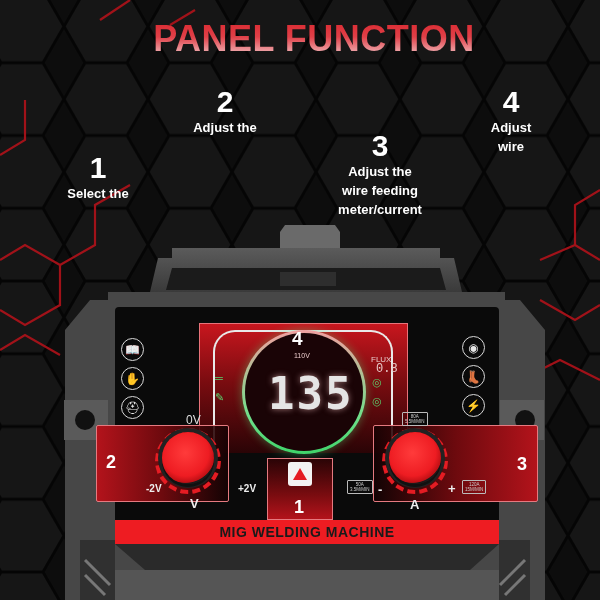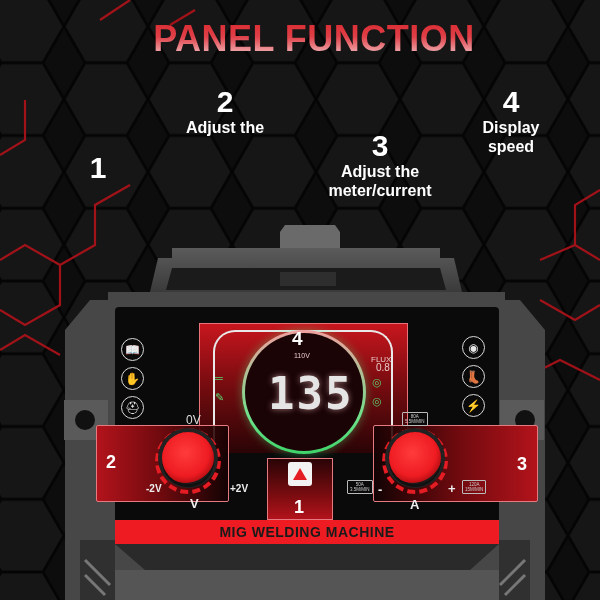--- a/index.html
+++ b/index.html
@@ -7,21 +7,21 @@
   body { font-family: "Liberation Sans", sans-serif; position: relative; }
   .bg { position: absolute; inset: 0; width: 600px; height: 600px; }
   .title {
     position: absolute; left: 0; top: 18px; width: 600px; text-align: center;
     font-size: 36px; font-weight: bold; letter-spacing: 0.5px;
     background: linear-gradient(180deg, #d9252c 0%, #e04048 45%, #f5d8da 100%);
     -webkit-background-clip: text; background-clip: text; color: transparent; margin-left: 14px;
   }
   .callout { position: absolute; text-align: center; color: #fff; font-weight: bold; }
   .callout .num { font-size: 30px; line-height: 32px; }
-  .callout .desc { font-size: 16px; line-height: 19px; }
+  .callout .desc { font-size: 13px; line-height: 19px; }
 
   .machine { position: absolute; left: 0; top: 0; width: 600px; height: 600px; }
   .panel {
     position: absolute; left: 115px; top: 307px; width: 384px; height: 230px;
     background: #0a0a0a; border-radius: 4px;
   }
   .icon-col { position: absolute; display: flex; flex-direction: column; gap: 6px; }
   .safety-icon {
     width: 23px; height: 23px; border: 1.5px solid #d8d8d8; border-radius: 50%;
     display: flex; align-items: center; justify-content: center; color: #e8e8e8; font-size: 12px;
@@ -111,34 +111,36 @@
     <path d="M100 20 L130 0"></path>
     <path d="M170 25 L195 10"></path>
     <path d="M520 380 L560 360 L600 380"></path>
   </g>
 </svg>
 
 <div class="title">PANEL FUNCTION</div>
 
 <div class="callout" style="left:58px; top:152px; width:80px;">
   <div class="num">1</div>
+  <div class="desc">Select the</div>
 </div>
 <div class="callout" style="left:180px; top:86px; width:90px;">
   <div class="num">2</div>
   <div class="desc">Adjust the</div>
 </div>
 <div class="callout" style="left:325px; top:130px; width:110px;">
   <div class="num">3</div>
   <div class="desc">Adjust the</div>
+  <div class="desc">wire feeding</div>
   <div class="desc">meter/current</div>
 </div>
 <div class="callout" style="left:475px; top:86px; width:72px;">
   <div class="num">4</div>
-  <div class="desc">Display</div>
-  <div class="desc">speed</div>
+  <div class="desc">Adjust</div>
+  <div class="desc">wire</div>
 </div>
 
 <svg class="machine" viewBox="0 0 600 600">
   <defs>
     <linearGradient id="gry" x1="0" y1="0" x2="0" y2="1">
       <stop offset="0" stop-color="#5b5b5b"></stop>
         <stop offset="1" stop-color="#3a3a3a"></stop>
     </linearGradient>
   </defs>
 
@@ -179,33 +181,33 @@
   <div class="safety-icon">⚡</div>
 </div>
 
 <div class="display-box"></div>
 <div class="display-inner"></div>
 <div class="ring"></div>
 <div class="knob-num" style="left:292px; top:328px; font-size:19px;">4</div>
 <div class="small-txt" style="left:294px; top:352px;">110V</div>
 <div class="seg-num">135</div>
 <div class="small-txt" style="left:371px; top:355px; font-size:8px;">FLUX</div>
-<div class="small-txt" style="left:376px; top:362px; font-size:10px;">0.8</div>
+<div class="small-txt" style="left:376px; top:362px; font-size:12px;font-family:Liberation Mono, monospace;">0.8</div>
 <div class="green-icon" style="left:215px; top:372px;">═</div>
 <div class="green-icon" style="left:215px; top:391px;">✎</div>
 <div class="green-icon" style="left:372px; top:376px;">◎</div>
 <div class="green-icon" style="left:372px; top:395px;">◎</div>
 
 <div class="knob-box" style="left:96px; top:425px; width:133px;"></div>
 <div class="knob-num" style="left:106px; top:452px;">2</div>
 <div class="small-txt" style="left:186px; top:413px; color:#ddd; font-size:12px; font-weight:normal;">0V</div>
 <div class="tick-ring" style="left:155px; top:428px;"></div>
 <div class="knob" style="left:162px; top:432px;"></div>
 <div class="knob-label" style="left:146px; top:483px;">-2V</div>
-<div class="knob-label" style="left:230px; top:483px;">+2V</div>
+<div class="knob-label" style="left:230px; top:483px;padding-left:8px;">+2V</div>
 <div class="knob-label" style="left:190px; top:496px; font-size:13px;">V</div>
 
 <div class="knob-box right" style="left:373px; top:425px; width:165px;"></div>
 <div class="knob-num" style="left:517px; top:454px;">3</div>
 <div class="tiny-badge" style="left:402px; top:412px;">
   <div>80A</div>
   <div>5.5M/MIN</div>
 </div>
 <div class="tiny-badge" style="left:347px; top:480px;">
   <div>50A</div>

